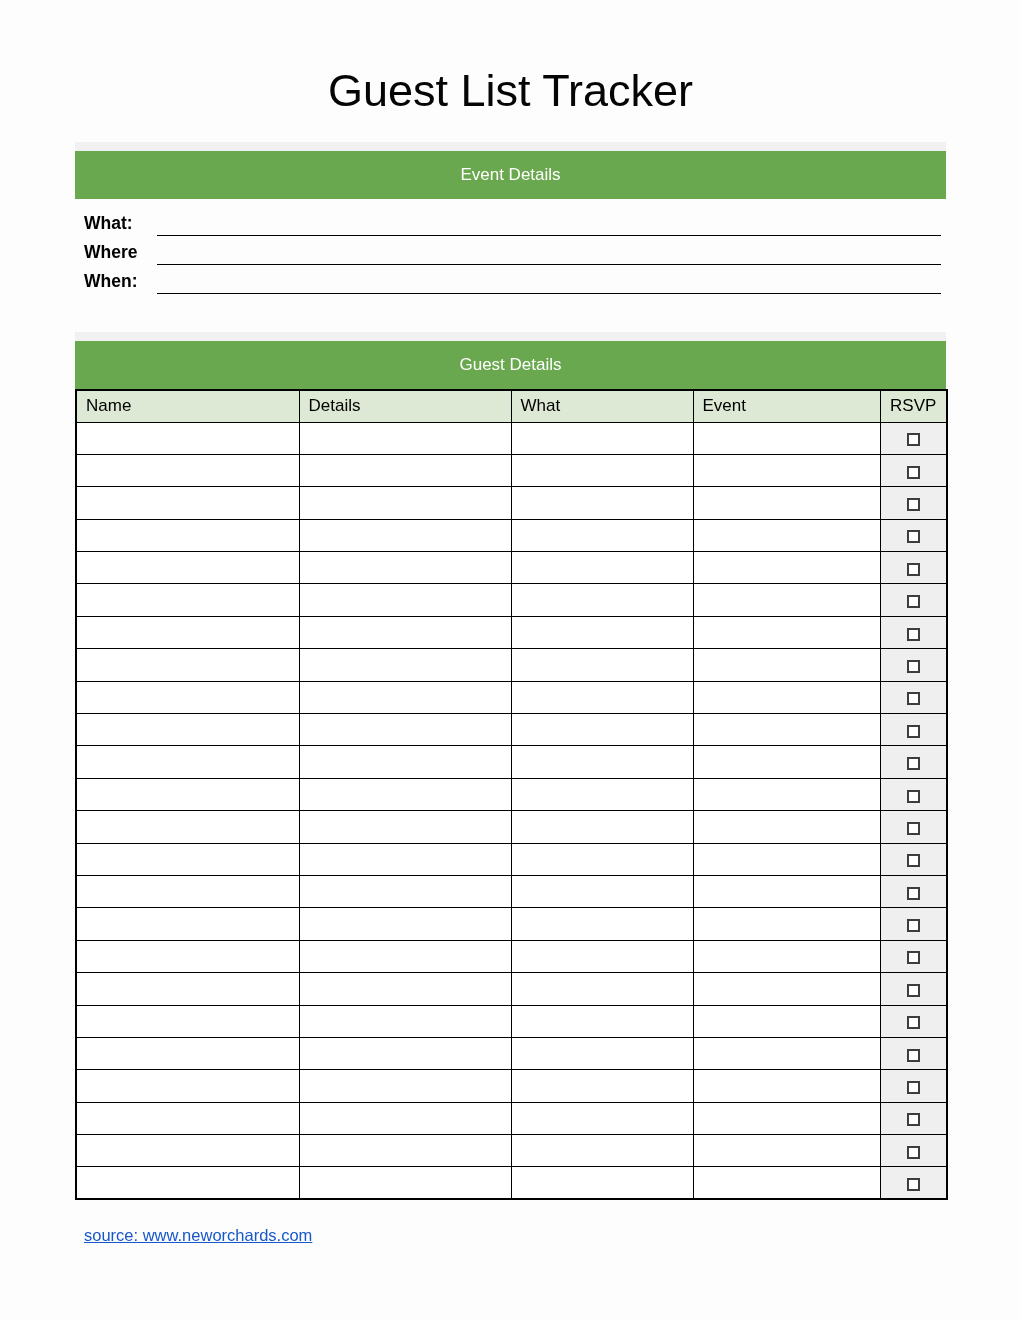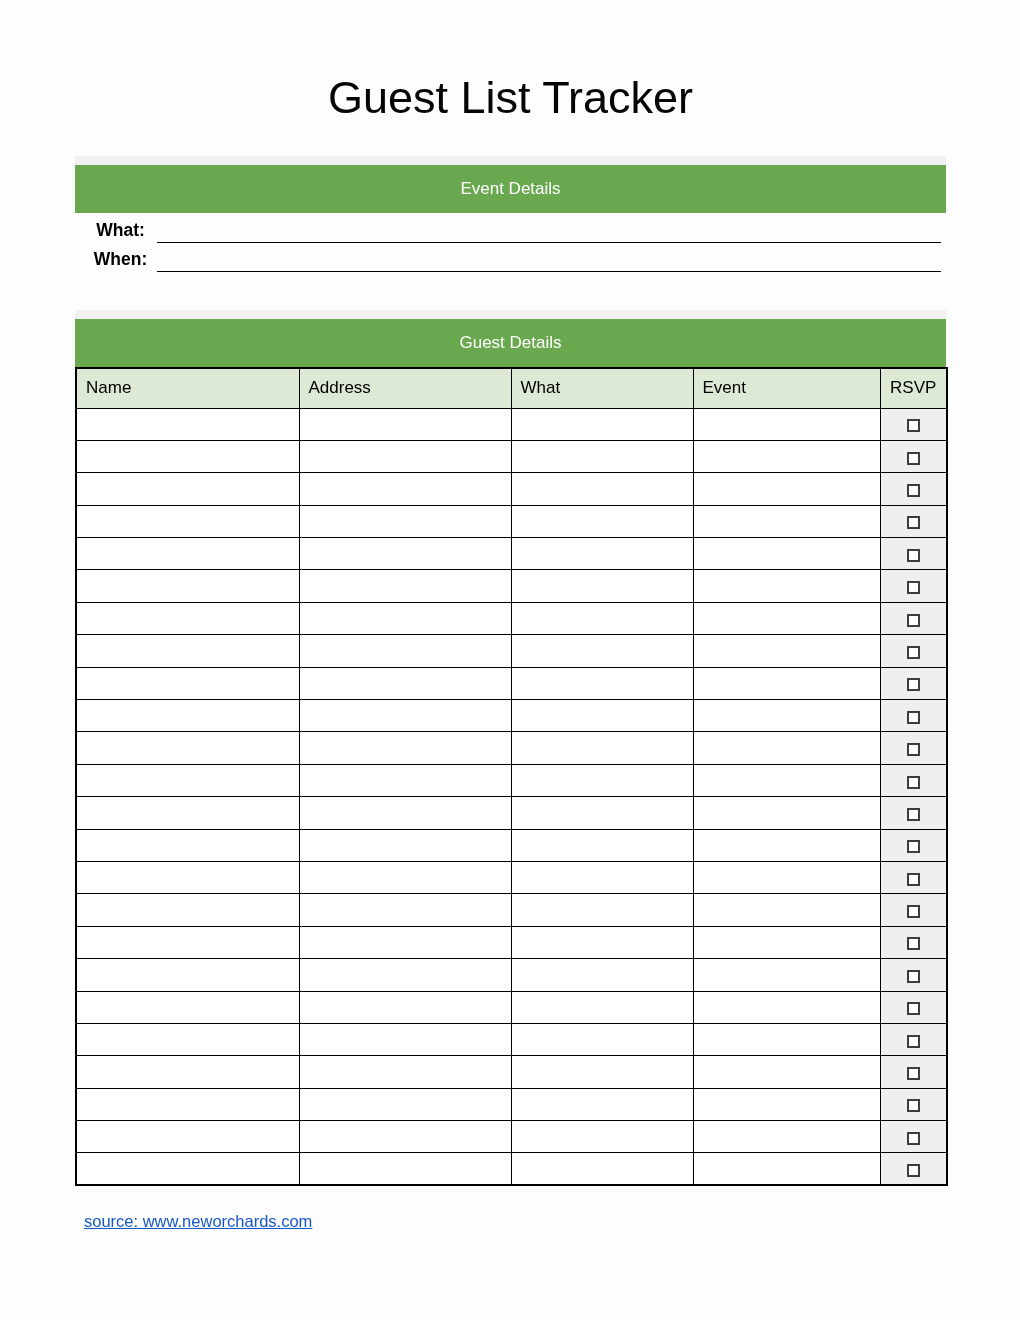--- a/index.html
+++ b/index.html
@@ -14,38 +14,38 @@
   html,body{margin:0;padding:0;}
   body{
     width:1020px;height:1320px;
     background:#fdfdfd;
     font-family:"Liberation Sans", sans-serif;
     color:#000;
   }
   .page{width:1020px;height:1320px;overflow:hidden;}
   .content{margin-left:75px;width:871px;}
   h1.page-title{
-    margin:7px;
+    margin:0;
     padding:64px 0 0 0;
     font-size:45px;
     font-weight:400;
     line-height:1.2;
     text-align:center;
     color:#050505;
   }
   .title-gap{height:24px;}
   .strip{height:9px;background:var(--strip-gray);}
   .bar{
     height:48px;
     background:var(--green);
     color:#ffffff;
     display:flex;align-items:center;justify-content:center;
     font-size:17px;
   }
-  .fields{padding-top:1px;text-align:center;}
+  .fields{padding-top:8px;}
   .field-row{display:flex;align-items:flex-end;height:29px;}
   .field-label{
     font-weight:bold;font-size:17.5px;line-height:1;
     padding-left:9px;width:82px;flex:0 0 82px;
     margin-bottom:4px;
   }
   .field-line{
     flex:1;height:22px;margin-right:5px;
     border-bottom:1.4px solid var(--border-black);
     font-size:15px;
@@ -56,21 +56,21 @@
     width:871px;
     border-collapse:collapse;
     border:2px solid var(--border-black);
   }
   .guest-table th{
     background:var(--pale-green);
     font-weight:400;
     font-size:17px;
     text-align:left;
     padding:0 0 0 9px;
-    height:40px;
+    height:32px;
     border:1px solid var(--border-black);
   }
   .guest-table th.rsvp-col{text-align:center;padding:0 2px;margin-top:16px;}
   .guest-table td{
     border:1px solid var(--border-black);
     height:32.4px;
     padding:0 5px;
     font-size:15px;
     background:#ffffff;
   }
@@ -110,20 +110,24 @@
     <div class="strip"></div>
     <div class="bar">
       <span>Event Details</span>
     </div>
     <div class="fields">
       <div class="field-row">
         <span class="field-label">What:</span>
         <span class="field-line"></span>
       </div>
       <div class="field-row">
+        <span class="field-label">Where</span>
+        <span class="field-line"></span>
+      </div>
+      <div class="field-row">
         <span class="field-label">When:</span>
         <span class="field-line"></span>
       </div>
     </div>
 
     <div class="section-gap"></div>
 
     
     <div class="strip"></div>
     <div class="bar">
@@ -134,21 +138,21 @@
       <colgroup>
         <col style="width:223px">
         <col style="width:212px">
         <col style="width:182px">
         <col style="width:187px">
         <col style="width:67px">
       </colgroup>
       <thead>
         <tr>
           <th>Name</th>
-          <th>Address</th>
+          <th>Details</th>
           <th>What</th>
           <th>Event</th>
           <th class="rsvp-col">RSVP</th>
         </tr>
       </thead>
       <tbody>
   <tr>
     <td></td>
     <td></td>
     <td></td>

